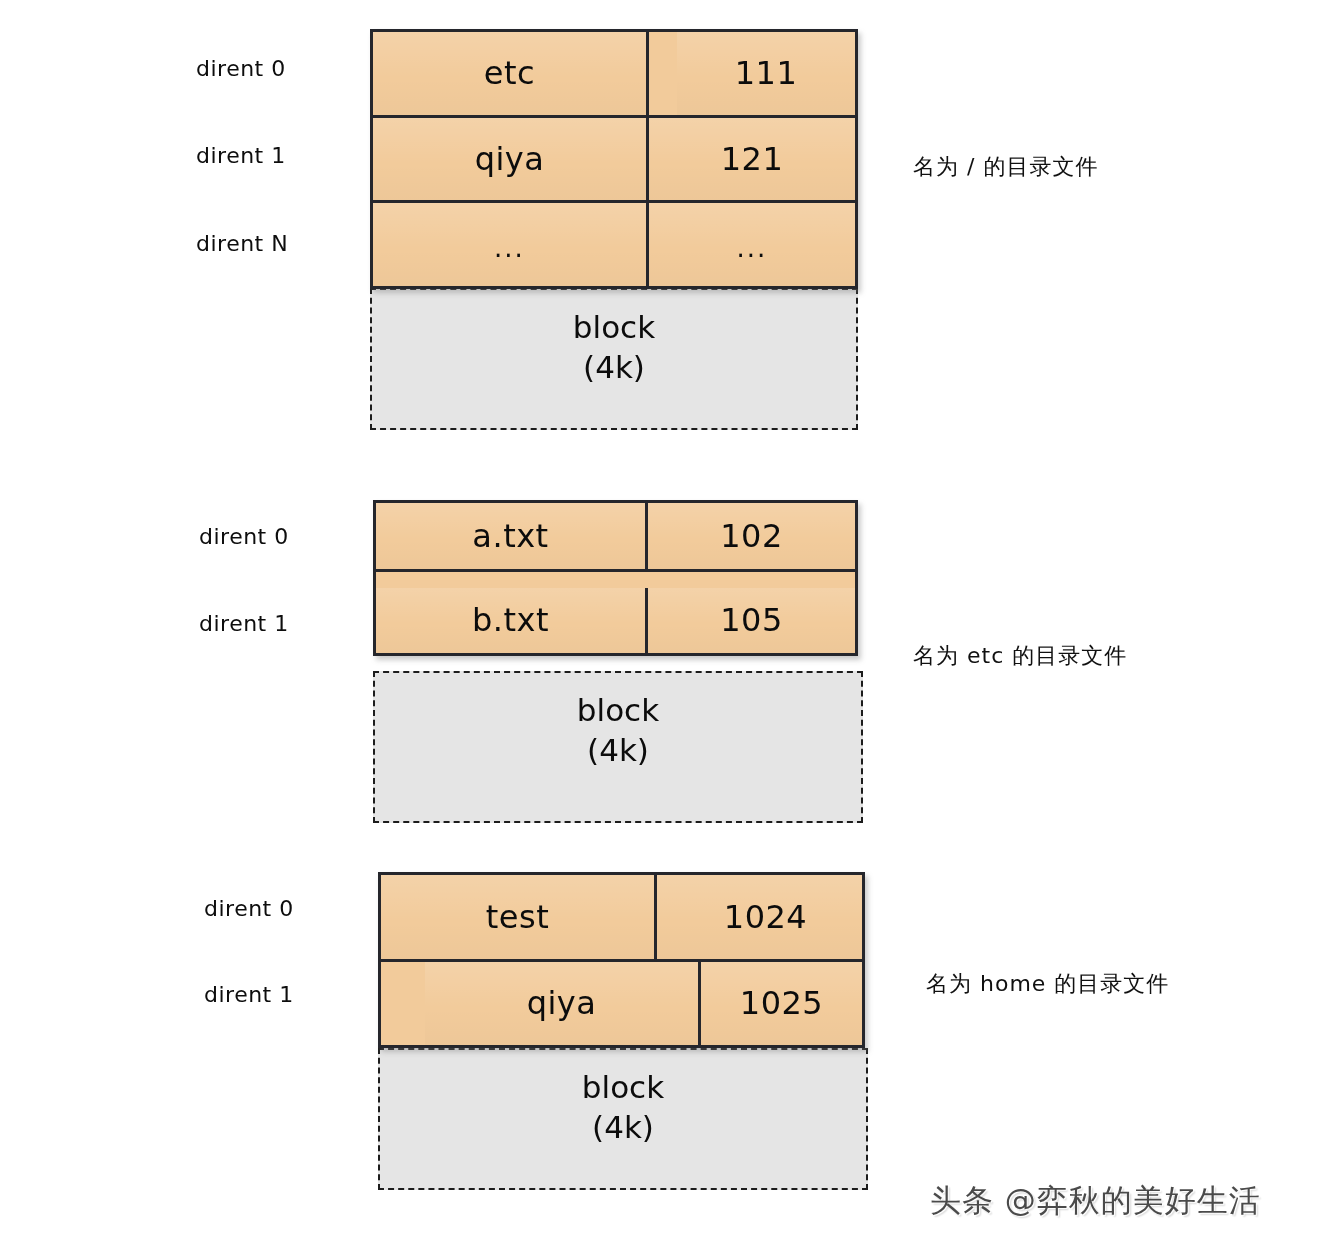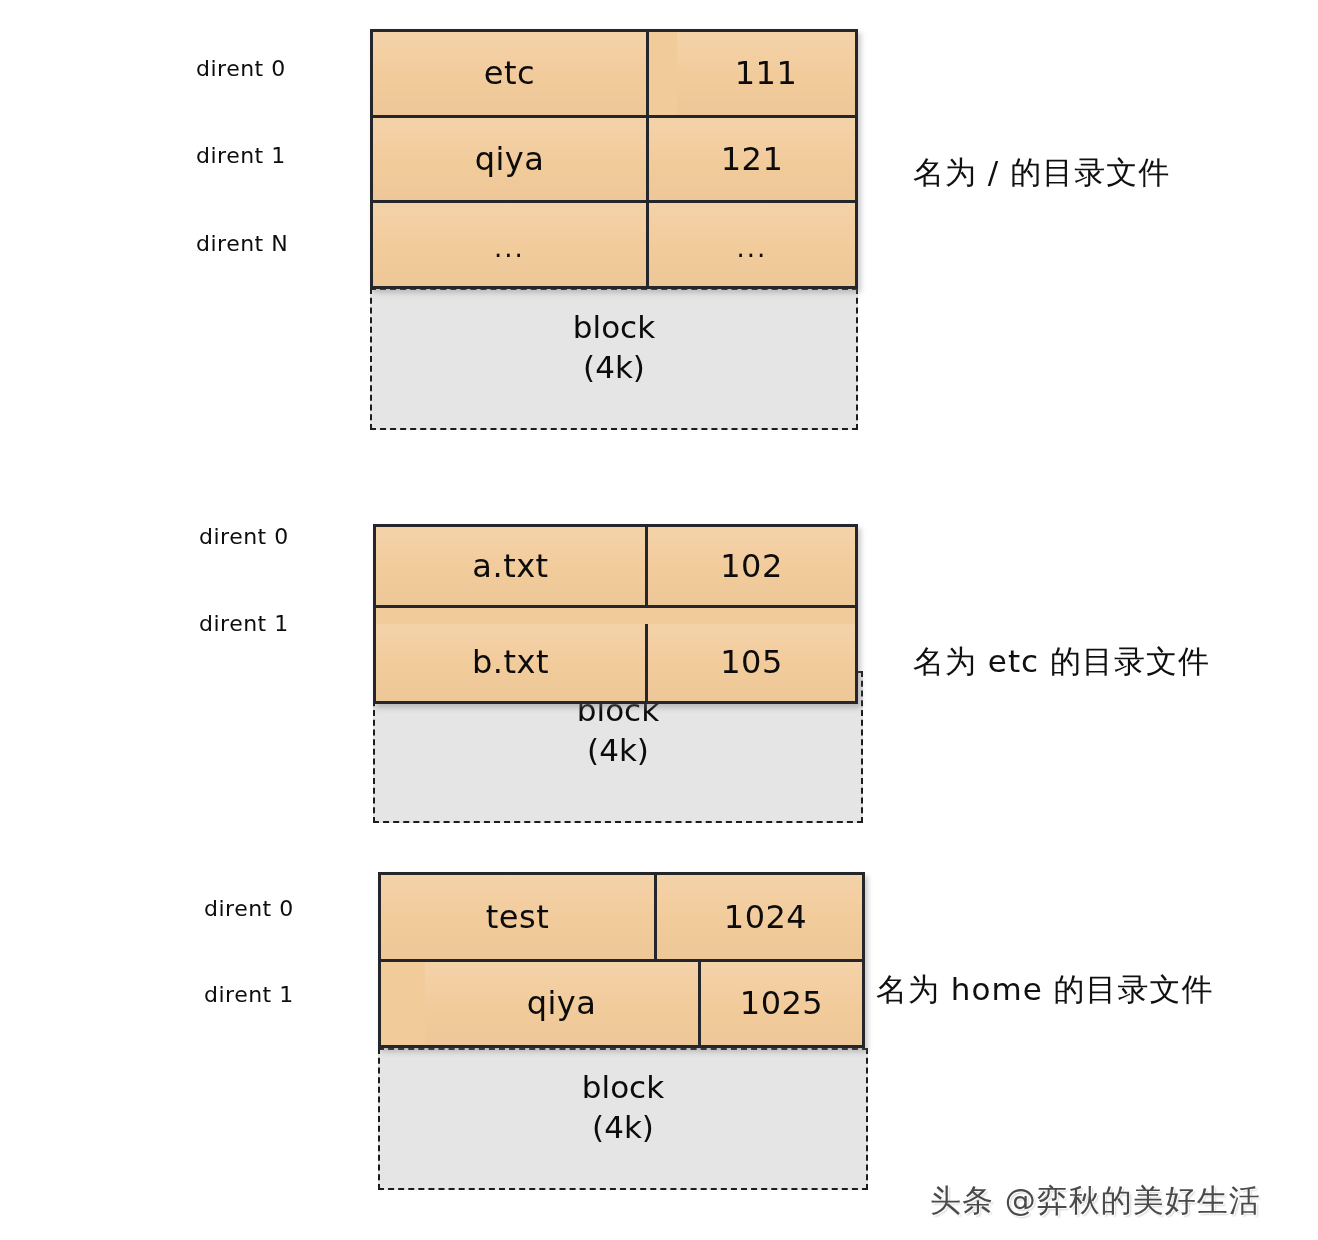--- a/index.html
+++ b/index.html
@@ -78,21 +78,21 @@
     font-size: 31px;
     color: #0c0c0c;
     line-height: 1.28;
     text-align: center;
   }
 
   
   .annotation {
     position: absolute;
     font-family: "DejaVu Sans", "Liberation Sans", sans-serif;
-    font-size: 31px;
+    font-size: 22px;
     color: #101010;
     white-space: nowrap;
     letter-spacing: 1px;
   }
 
   
   .watermark {
     position: absolute;
     font-size: 31px;
     color: #3b3b3b;
@@ -132,21 +132,21 @@
 <div class="annotation" style="left:913px; top:152px;">名为 / 的目录文件</div>
 
 <div class="dirent-label" style="left:199px; top:524px;">dirent 0</div>
 <div class="dirent-label" style="left:199px; top:611px;">dirent 1</div>
 
 <div class="block-box" style="left:373px; top:671px; width:490px; height:152px;">
   <div class="block-line">block</div>
   <div class="block-line">(4k)</div>
 </div>
 
-<div class="dirent-table" style="left:373px; top:524px; width:485px; height:180px;gap:16px;">
+<div class="dirent-table" style="left:373px; top:500px; width:485px; height:156px;gap:16px;">
   <div class="dirent-row">
     <div class="cell name" style="width:272px;">a.txt</div>
     <div class="cell inode" style="flex:1;">102</div>
   </div>
   <div class="dirent-row">
     <div class="cell name" style="width:272px;">b.txt</div>
     <div class="cell inode" style="flex:1;">105</div>
   </div>
 </div>
 
@@ -164,15 +164,15 @@
   <div class="dirent-row">
     <div class="cell name" style="width:276px;">test</div>
     <div class="cell inode" style="flex:1;padding-left:12px;">1024</div>
   </div>
   <div class="dirent-row">
     <div class="cell name" style="width:276px;margin-left:44px;">qiya</div>
     <div class="cell inode" style="flex:1;">1025</div>
   </div>
 </div>
 
-<div class="annotation" style="left:876px; top:969px;">名为 home 的目录文件</div>
+<div class="annotation" style="left:926px; top:969px;">名为 home 的目录文件</div>
 
 <div class="watermark" style="left:930px; top:1180px;">头条 @弈秋的美好生活</div>
 
 </body></html>

